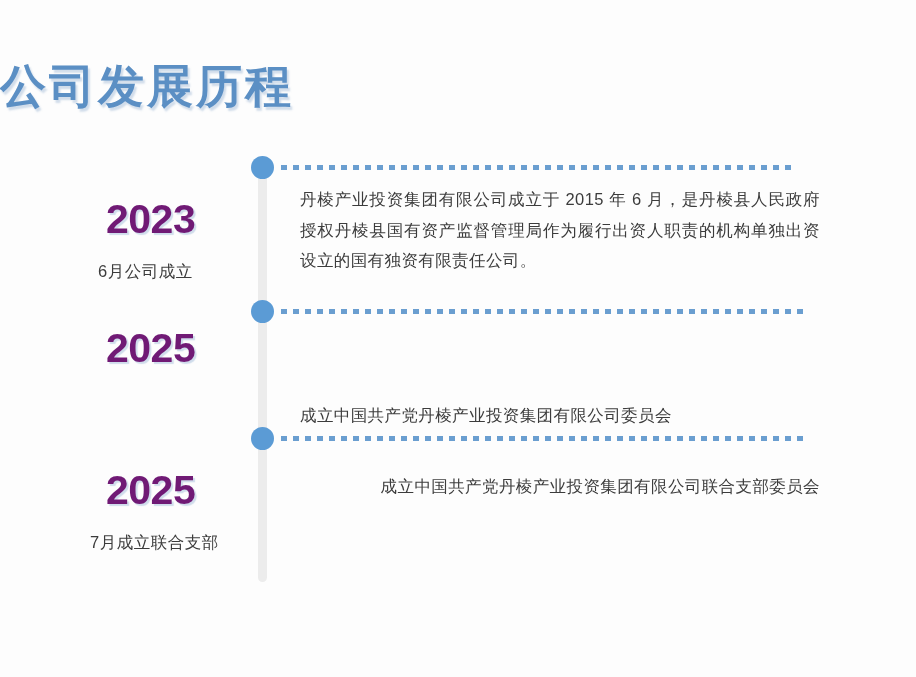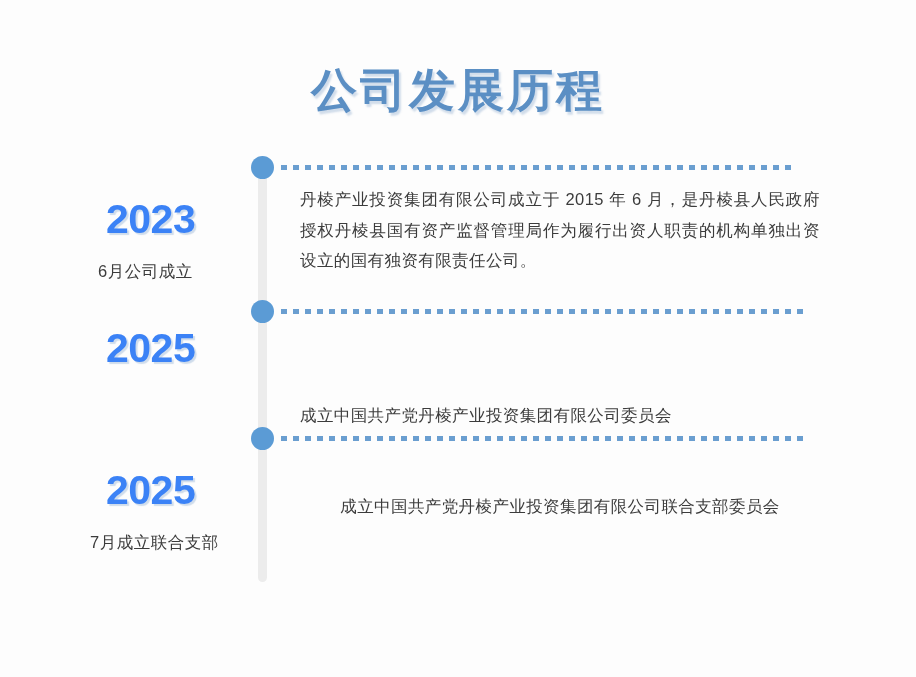--- a/index.html
+++ b/index.html
@@ -20,22 +20,22 @@
     inset: 0;
     background: #fdfdfd;
   }
 
   
   .title {
     position: absolute;
     left: 0;
     right: 0;
     top: 62px;
-    text-align: center;
-    font-family: Liberation Sans, sans-serif;
+    text-align: left;
+    font-family: Liberation Mono, monospace;
     font-size: 46px;
     font-weight: bold;
     letter-spacing: 3px;
     color: #5b8fc4;
     text-shadow: 2px 3px 2px rgba(140,170,205,0.40);
     line-height: 1.25;
     white-space: nowrap;
   }
 
   
@@ -91,21 +91,21 @@
     text-align: left;
   }
   .left-1 { top: 42px; }
   .left-2 { top: 27px; }
   .left-3 { top: 42px; }
 
   .year {
     font-family: "Liberation Sans", "DejaVu Sans", sans-serif;
     font-size: 41px;
     font-weight: bold;
-    color: #3b82f6;
+    color: #701a75;
     letter-spacing: -0.5px;
     line-height: 1.05;
     text-shadow: 2px 2px 1px rgba(150,180,212,0.45);
     padding-left: 58px;
   }
   .caption {
     margin-top: 19px;
     font-size: 16.5px;
     color: #3c3c3c;
     line-height: 1.4;
@@ -123,21 +123,21 @@
     width: 520px;
     font-size: 16.5px;
     color: #3c3c3c;
     line-height: 1.85;
     letter-spacing: 0.4px;
     text-align: justify;
     text-justify: inter-character;
   }
   .body-1 { top: 28px; }
   .body-2 { top: 52px; white-space: nowrap; text-align: left; margin-top: 48px; }
-  .body-3 { top: 64px; white-space: nowrap; text-align: center; }
+  .body-3 { top: 44px; white-space: nowrap; text-align: right; }
 </style>
 </head>
 <body>
 
 <div class="slide">
 
   <div class="title">公司发展历程</div>
 
   <div class="spine"></div>
 

